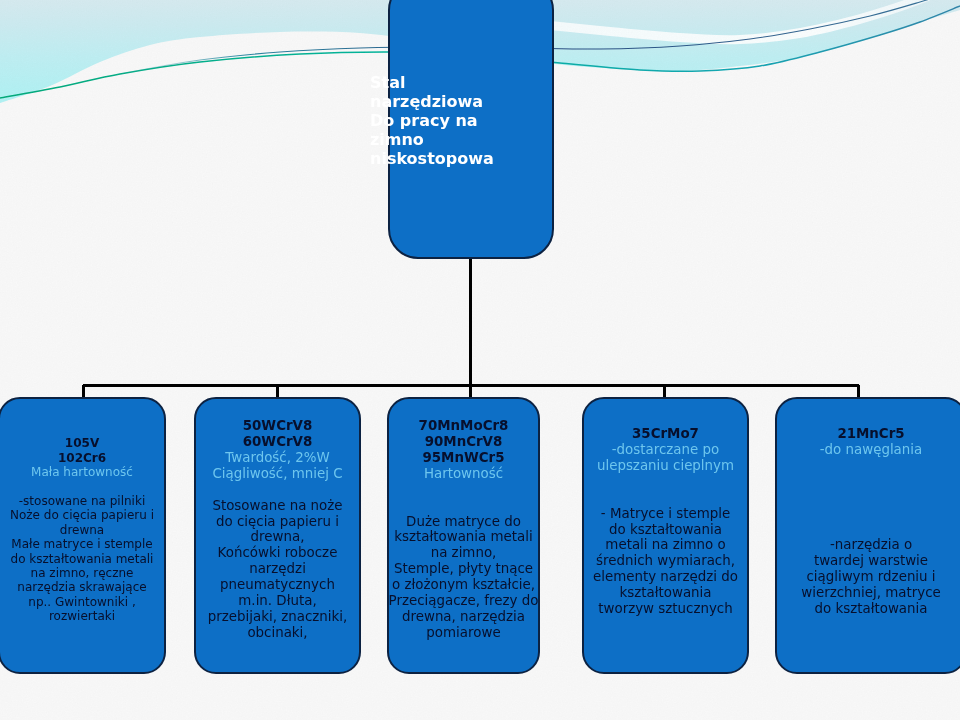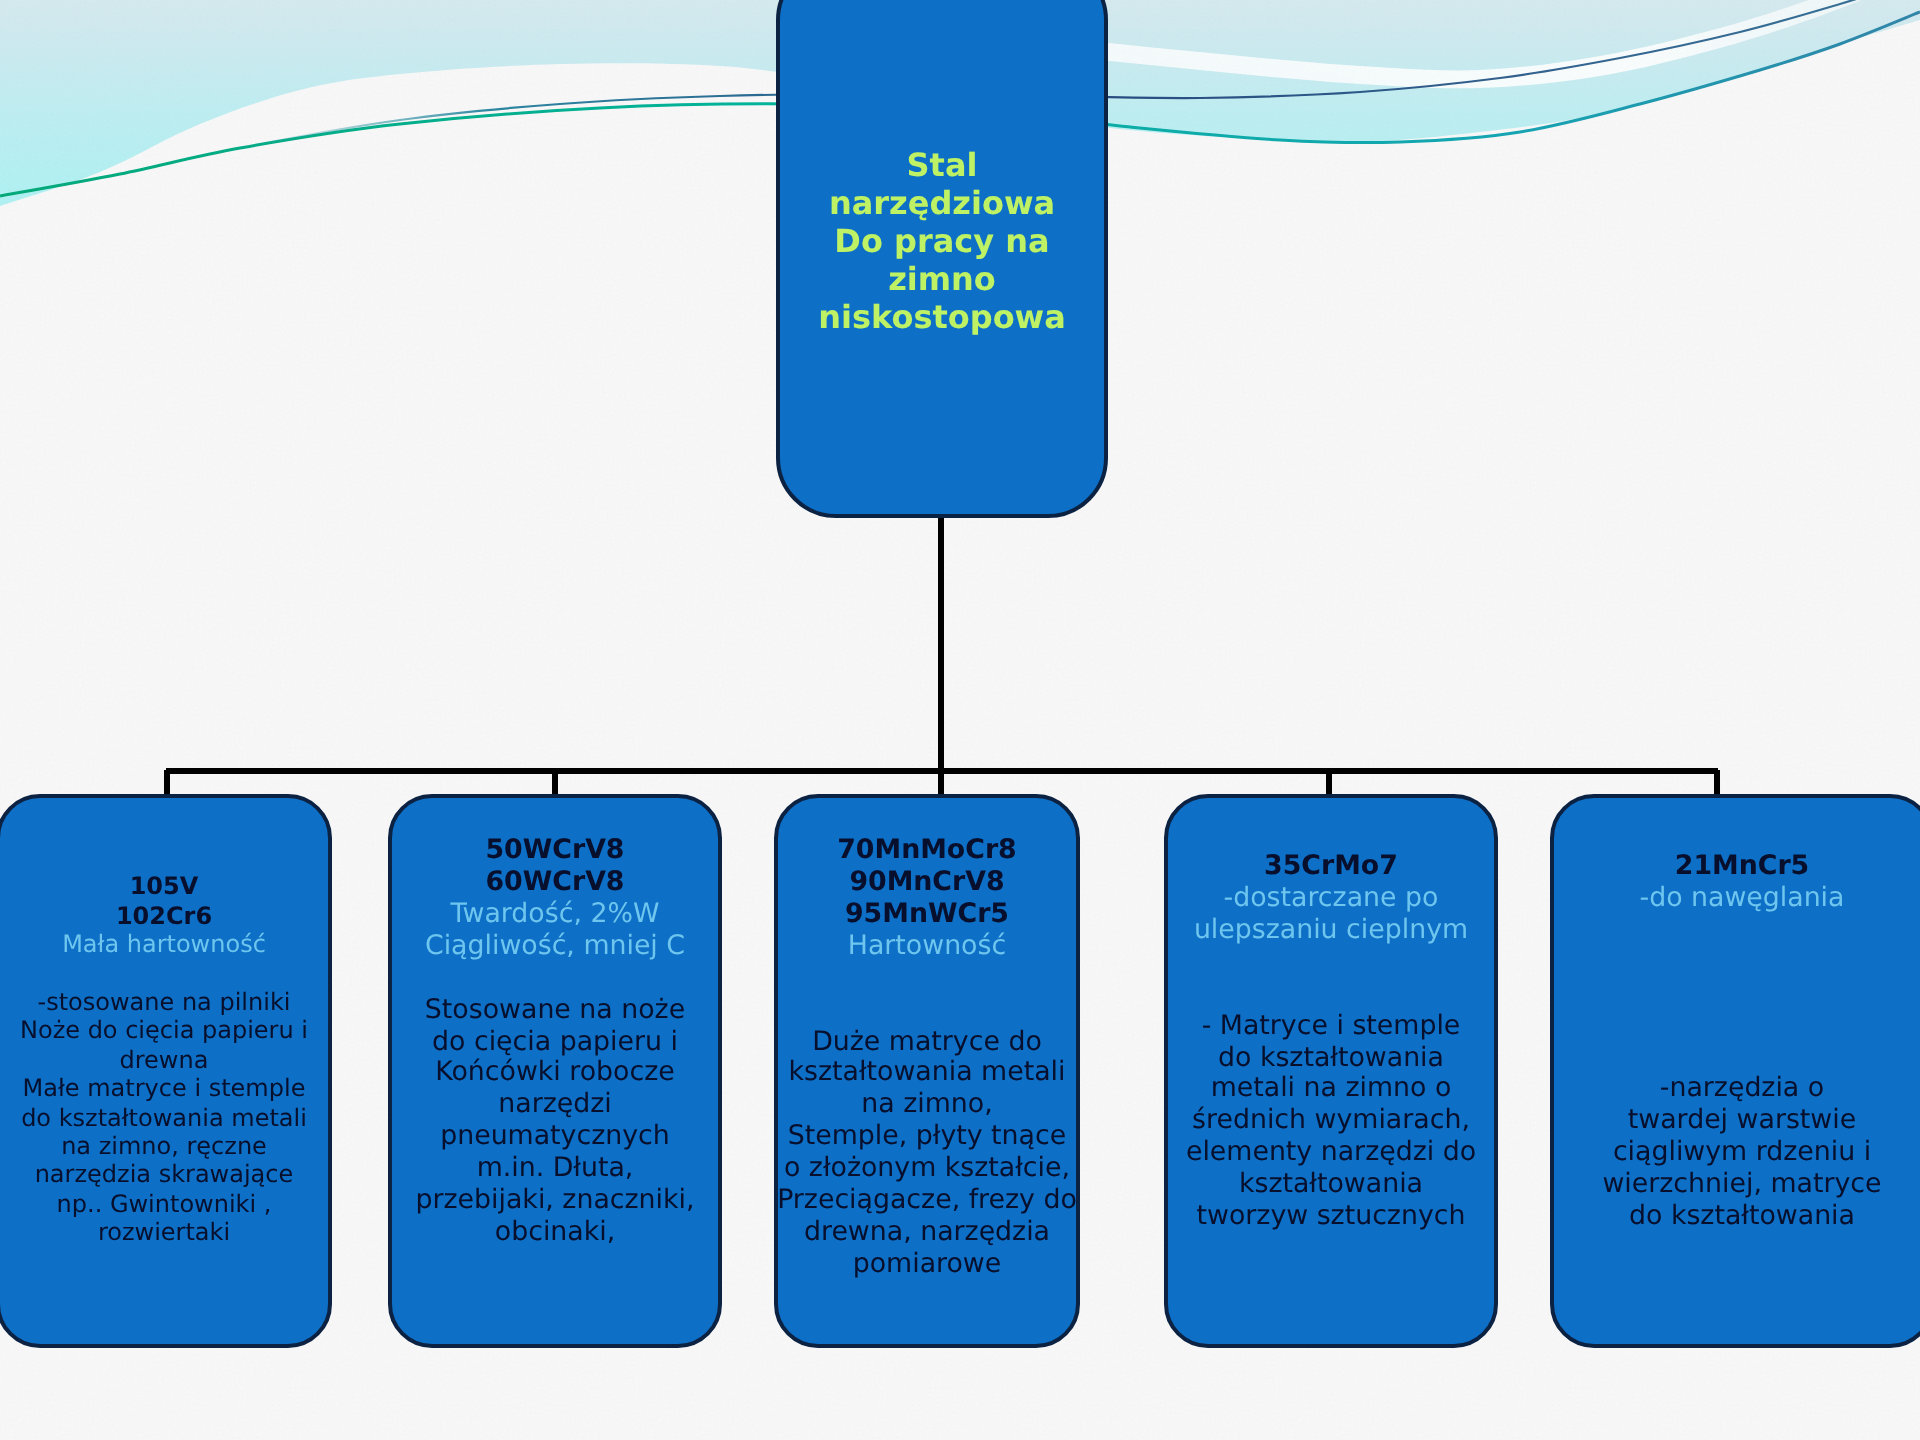--- a/index.html
+++ b/index.html
@@ -4,22 +4,22 @@
 <style>
   html,body{margin:0;padding:0;}
   body{width:960px;height:720px;overflow:hidden;background:#f8f8f8;
        font-family:"DejaVu Sans",sans-serif;}
   #stage{position:relative;width:960px;height:720px;overflow:hidden;background:#f8f8f8;}
   #bg{position:absolute;left:0;top:0;width:960px;height:720px;}
   svg.links{position:absolute;left:0;top:0;width:960px;height:720px;}
   .node{position:absolute;box-sizing:border-box;background:#0d6fc6;
         border:2.2px solid #0c2242;border-radius:22px;}
   #root-node{left:388px;top:-20px;width:166px;height:279px;border-radius:30px;}
-  .root-text{position:absolute;left:-20px;right:-20px;top:90.7px;text-align:center;
-        font-weight:bold;font-size:16px;line-height:19.1px;color:#bef264;}
+  .root-text{position:absolute;left:-20px;right:-20px;top:90.7px;text-align:left;
+        font-weight:bold;font-size:16px;line-height:19.1px;color:#ffffff;}
   .leaf{top:397px;height:277px;}
   .txt{position:absolute;text-align:center;color:#070f2c;}
   .txt div,.root-text div{white-space:nowrap;}
   .txt .b{font-weight:bold;}
   .txt .p{color:#6ec6ee;}
 </style>
 </head>
 <body>
 
 <div id="stage">
@@ -108,20 +108,21 @@
     </div>
   <div class="node leaf" id="leaf-1" style="left: 194px; width: 167px;">
       <div class="txt" style="left: -20px; right: -20px; top: 18.8px; font-size: 13.4px; line-height: 15.95px;">
         <div class="b">50WCrV8</div>
         <div class="b">60WCrV8</div>
         <div class="p">Twardość, 2%W</div>
         <div class="p">Ciągliwość, mniej C</div>
         <div>&nbsp;</div>
         <div>Stosowane na noże</div>
         <div>do cięcia papieru i</div>
+        <div>drewna,</div>
         <div>Końcówki robocze</div>
         <div>narzędzi</div>
         <div>pneumatycznych</div>
         <div>m.in. Dłuta,</div>
         <div>przebijaki, znaczniki,</div>
         <div>obcinaki,</div>
       </div>
     </div>
   <div class="node leaf" id="leaf-2" style="left: 387px; width: 153px;">
       <div class="txt" style="left: -20px; right: -20px; top: 18.8px; font-size: 13.4px; line-height: 15.95px;">

